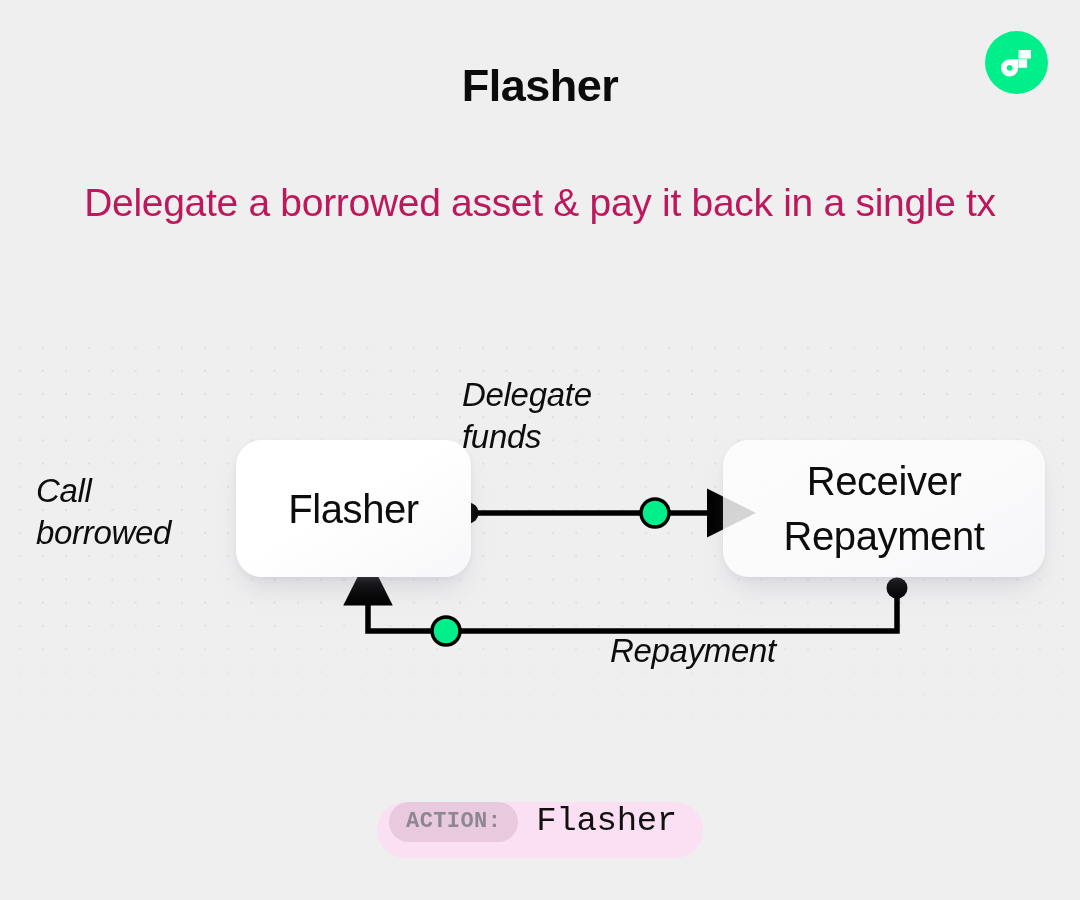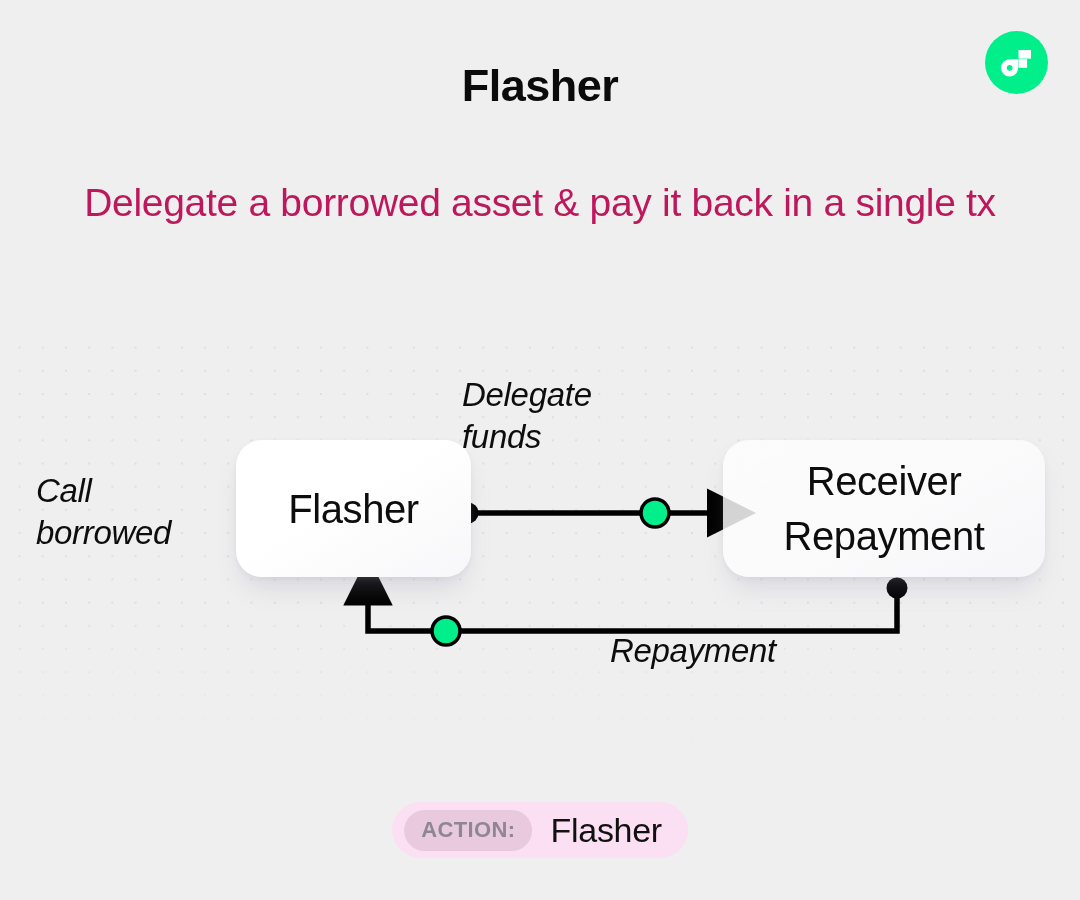--- a/index.html
+++ b/index.html
@@ -154,23 +154,24 @@
   
   .action-badge {
     position: absolute;
     left: 50%;
     transform: translateX(-50%);
     top: 802px;
     height: 56px;
     border-radius: 28px;
     background: #fbdff2;
     display: flex;
-    align-items: center;
+    align-items: flex-start;
     padding: 0 26px 0 12px;
     gap: 18px;
+    font-family: Liberation Mono, monospace;
   }
 
   .action-chip {
     background: #e9c9de;
     border-radius: 22px;
     padding: 7px 17px 8px;
     font-size: 22px;
     font-weight: bold;
     color: #8e8792;
     letter-spacing: 0.4px;

